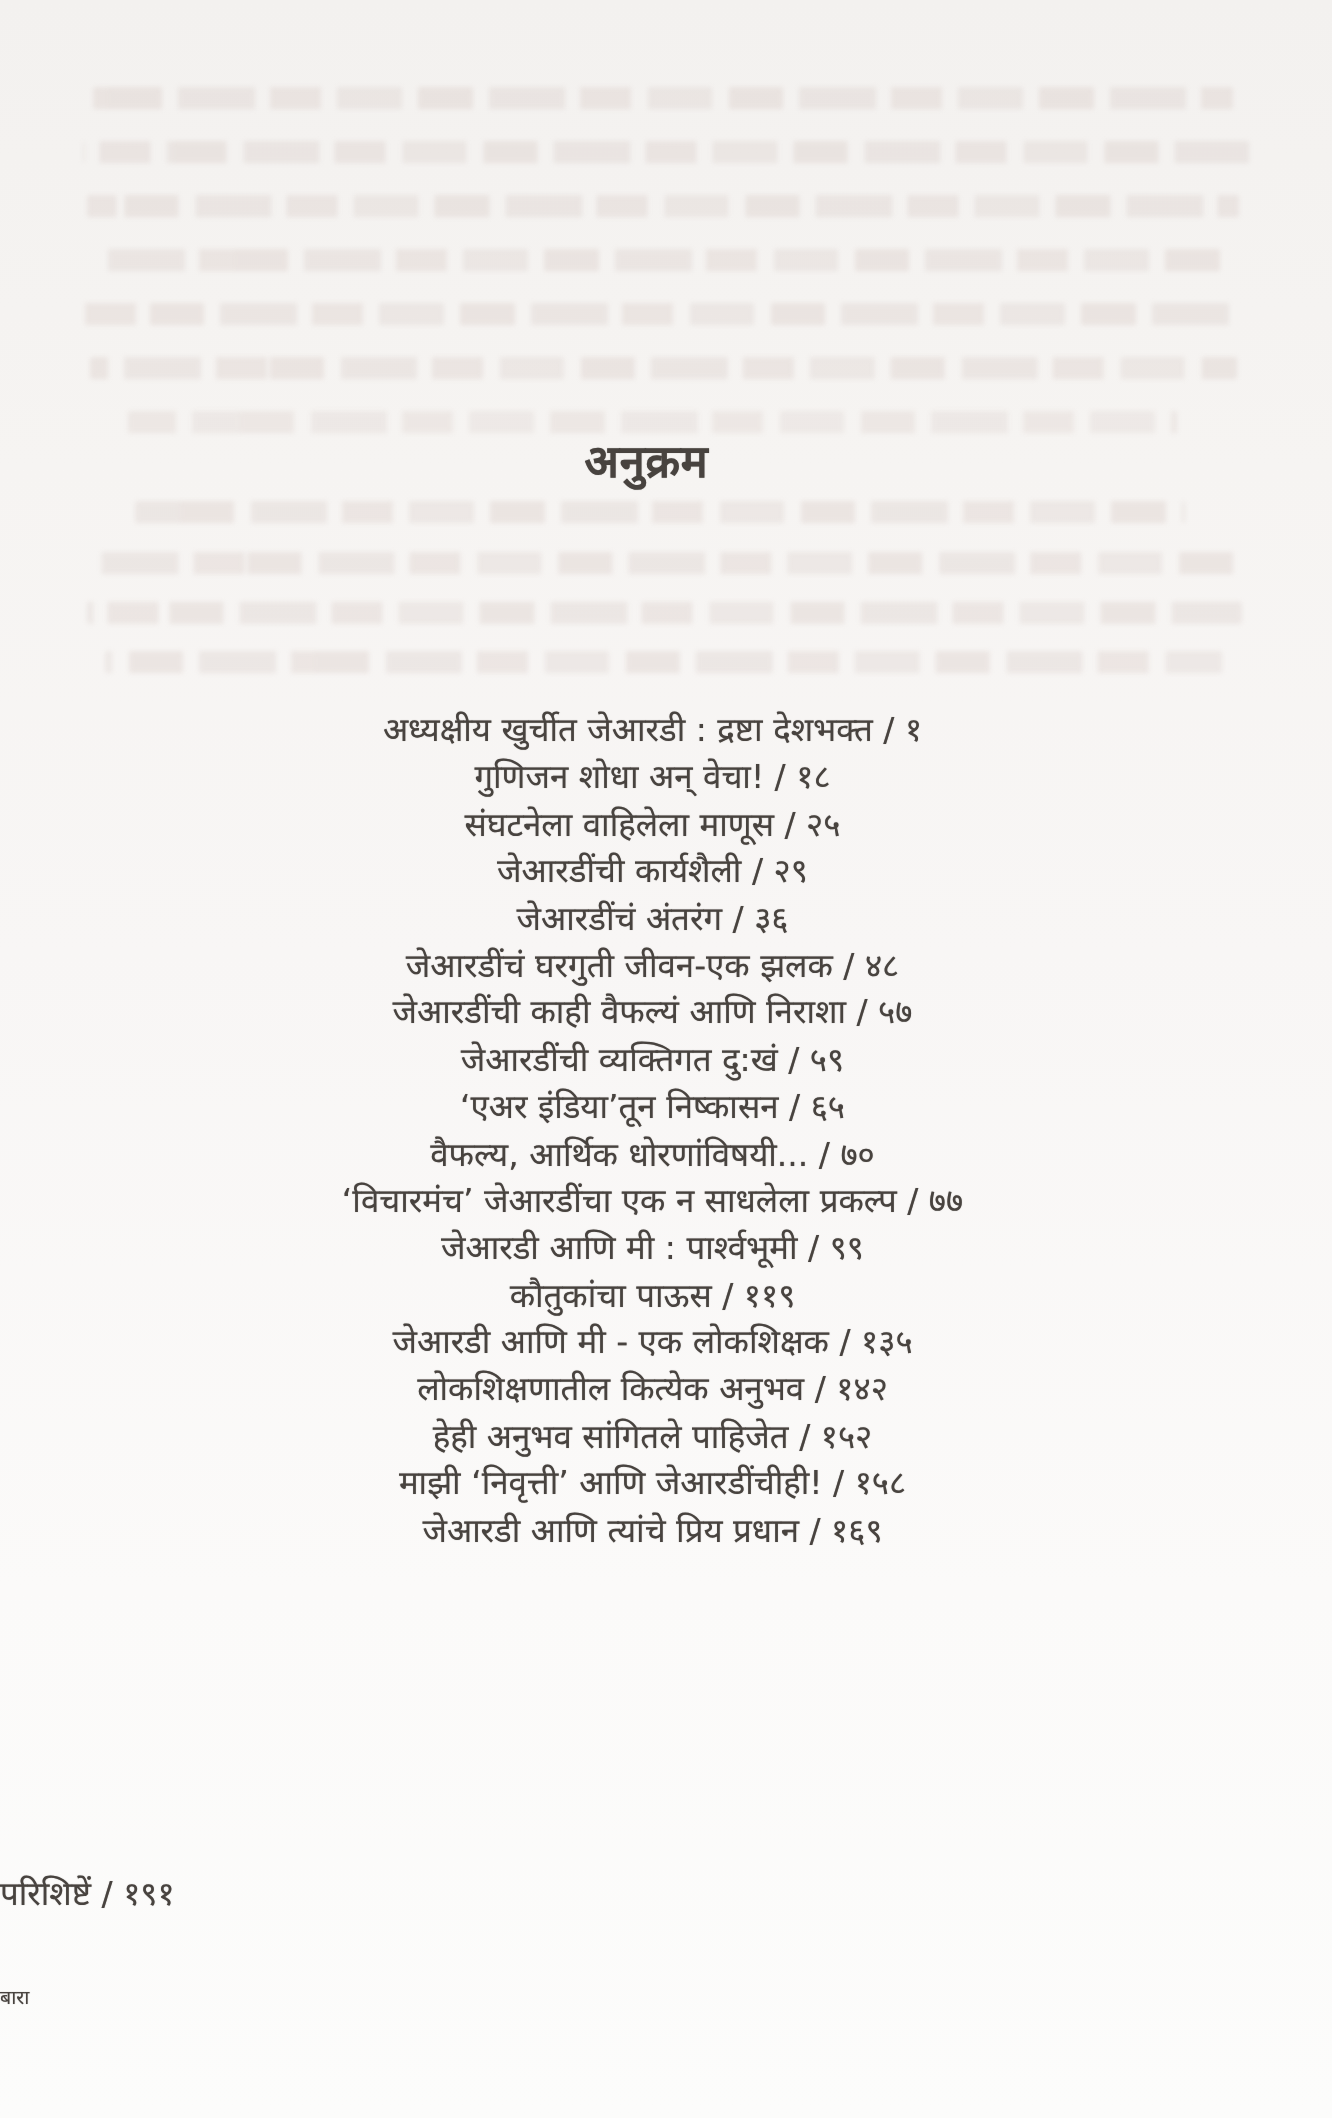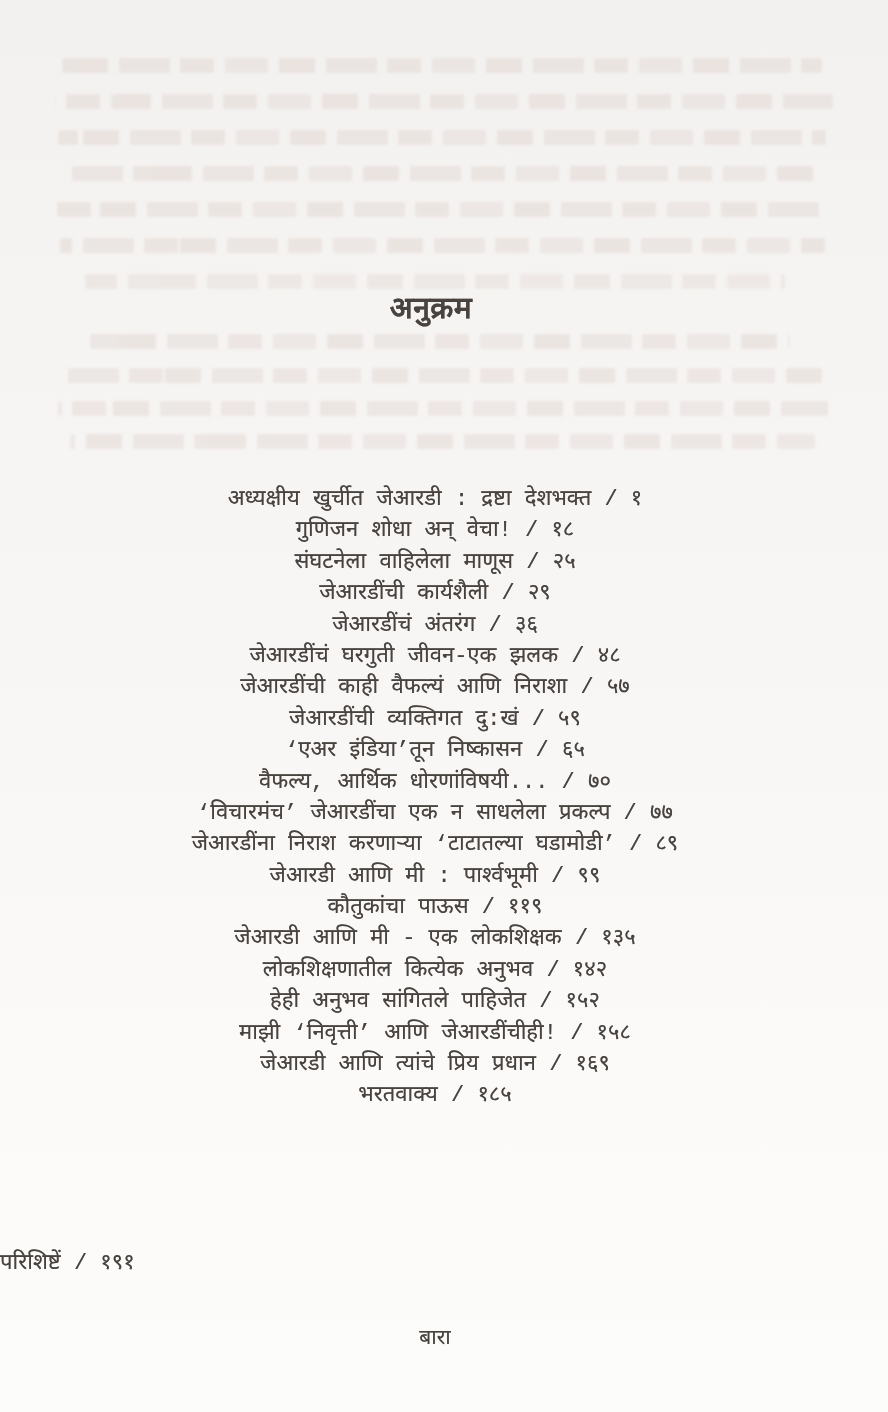--- a/index.html
+++ b/index.html
@@ -32,41 +32,40 @@
   .gt6{top:238px;left:60px;width:765px;background-position-x:120px;}
   .gt7{top:274px;left:85px;width:700px;background-position-x:75px;opacity:.45;}
   .gm1{top:334px;left:90px;width:700px;background-position-x:30px;}
   .gm2{top:368px;left:60px;width:765px;background-position-x:105px;}
   .gm3{top:401px;left:58px;width:770px;background-position-x:55px;}
   .gm4{top:434px;left:70px;width:745px;background-position-x:140px;}
   
   .ink{
     color:#48433f;
     text-shadow:0 0 .6px rgba(72,67,63,.55);
-    font-family:Liberation Mono, monospace;
   }
   .toc-title{
     position:absolute;top:266px;left:0;right:26px;
     text-align:center;font-size:30px;letter-spacing:.5px;
   }
   .toc-list{
     position:absolute;top:472px;left:0;right:18px;
-    margin:12px;padding:0;list-style:none;
+    margin:0;padding:0;list-style:none;
     text-align:center;font-size:22px;
   }
   .toc-list li{
     height:31.4px;line-height:31.4px;white-space:nowrap;
   }
   .appendix-line{
     position:absolute;top:1248px;left:0;right:18px;
     text-align:left;font-size:22px;line-height:31px;
   }
   .page-footer{
     position:absolute;top:1322px;left:0;right:18px;
-    text-align:center;font-size:21px;
+    font-size:13px;
   }
   .sep{white-space:pre;}
 </style>
 </head>
 <body>
 
 <div class="page">
 
   <div>
     <div class="gline gt1"></div>
@@ -92,28 +91,26 @@
       <li><span>गुणिजन शोधा अन् वेचा!</span><span class="sep"> / </span><span>१८</span></li>
       <li><span>संघटनेला वाहिलेला माणूस</span><span class="sep"> / </span><span>२५</span></li>
       <li><span>जेआरडींची कार्यशैली</span><span class="sep"> / </span><span>२९</span></li>
       <li><span>जेआरडींचं अंतरंग</span><span class="sep"> / </span><span>३६</span></li>
       <li><span>जेआरडींचं घरगुती जीवन-एक झलक</span><span class="sep"> / </span><span>४८</span></li>
       <li><span>जेआरडींची काही वैफल्यं आणि निराशा</span><span class="sep"> / </span><span>५७</span></li>
       <li><span>जेआरडींची व्यक्तिगत दु:खं</span><span class="sep"> / </span><span>५९</span></li>
       <li><span>‘एअर इंडिया’तून निष्कासन</span><span class="sep"> / </span><span>६५</span></li>
       <li><span>वैफल्य, आर्थिक धोरणांविषयी...</span><span class="sep"> / </span><span>७०</span></li>
       <li><span>‘विचारमंच’ जेआरडींचा एक न साधलेला प्रकल्प</span><span class="sep"> / </span><span>७७</span></li>
-      <li><span>जेआरडींना निराश करणाऱ्या ‘टाटातल्या घडामोडी’</span><span class="sep"> / </span><span>८९</span></li>
       <li><span>जेआरडी आणि मी : पार्श्वभूमी</span><span class="sep"> / </span><span>९९</span></li>
       <li><span>कौतुकांचा पाऊस</span><span class="sep"> / </span><span>११९</span></li>
       <li><span>जेआरडी आणि मी - एक लोकशिक्षक</span><span class="sep"> / </span><span>१३५</span></li>
       <li><span>लोकशिक्षणातील कित्येक अनुभव</span><span class="sep"> / </span><span>१४२</span></li>
       <li><span>हेही अनुभव सांगितले पाहिजेत</span><span class="sep"> / </span><span>१५२</span></li>
       <li><span>माझी ‘निवृत्ती’ आणि जेआरडींचीही!</span><span class="sep"> / </span><span>१५८</span></li>
       <li><span>जेआरडी आणि त्यांचे प्रिय प्रधान</span><span class="sep"> / </span><span>१६९</span></li>
-      <li><span>भरतवाक्य</span><span class="sep"> / </span><span>१८५</span></li>
     </ol>
 
   <div class="appendix-line ink"><span>परिशिष्टें</span><span class="sep"> / </span><span>१९१</span></div>
 
   <div class="page-footer ink">बारा</div>
 
 </div>
 
 </body></html>

